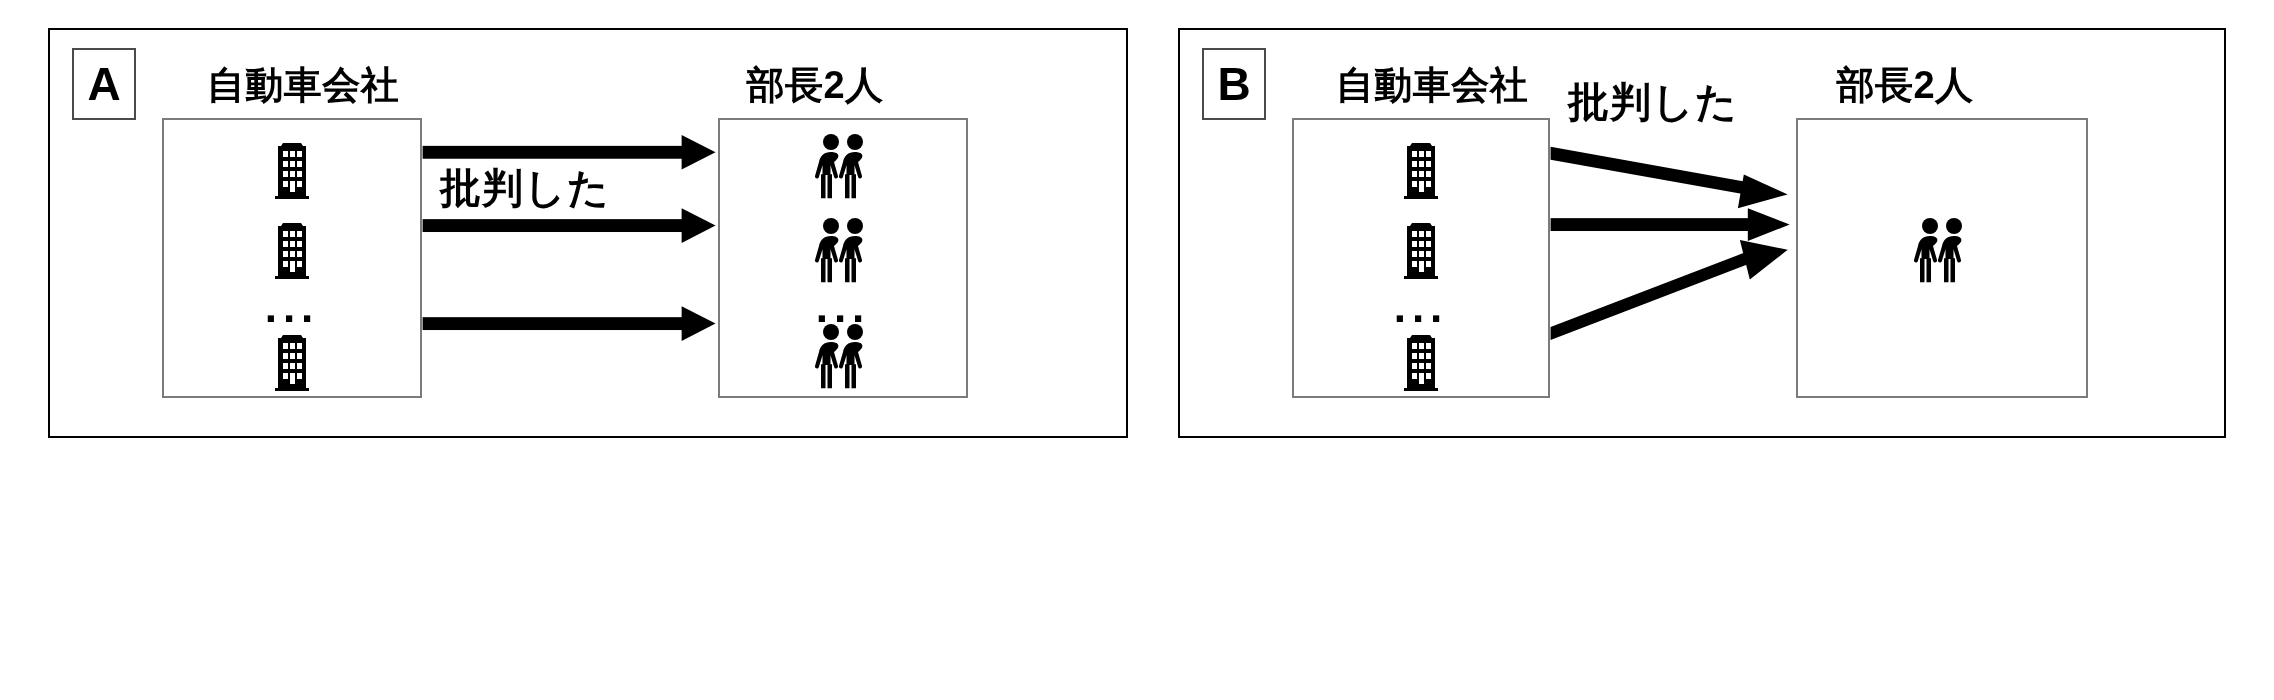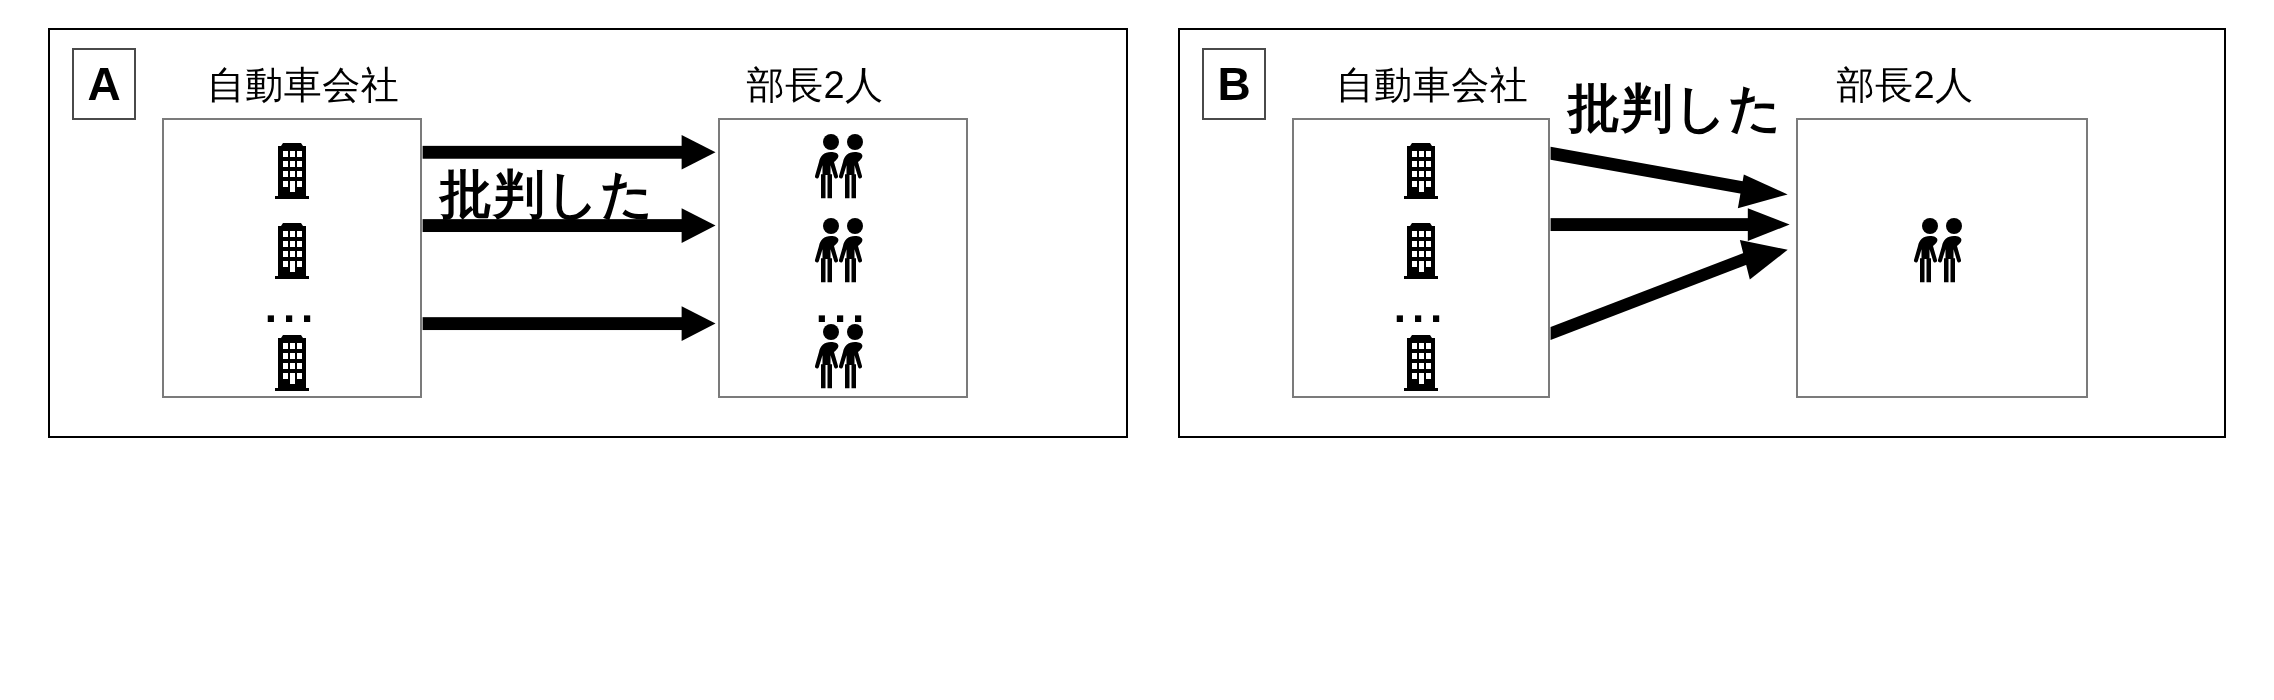--- a/index.html
+++ b/index.html
@@ -7,35 +7,35 @@
   .stage{position:relative;width:2274px;height:700px;overflow:hidden;background:#fff;}
 
   .panel{position:absolute;top:28px;height:410px;border:2px solid #000;background:#fff;box-sizing:border-box;}
   #panel-a{left:48px;width:1080px;}
   #panel-b{left:1178px;width:1048px;}
 
   .panel-badge{position:absolute;left:22px;top:18px;width:64px;height:72px;border:2px solid #4a4a4a;
     box-sizing:border-box;display:flex;align-items:center;justify-content:center;
     font-size:46px;font-weight:bold;line-height:1;background:#fff;}
 
-  .col-title{position:absolute;font-size:38px;font-weight:normal;line-height:1;white-space:nowrap;
+  .col-title{position:absolute;font-size:38px;font-weight:bold;line-height:1;white-space:nowrap;
     letter-spacing:0.5px;text-align:center;}
 
   .inner-box{position:absolute;border:2px solid #7b7b7b;background:#fff;box-sizing:border-box;}
 
   .icon-slot{position:absolute;left:0;width:100%;display:flex;align-items:center;justify-content:center;}
 
   .ellipsis{font-size:44px;font-weight:bold;line-height:0.5;letter-spacing:6px;}
 
   svg.bld{display:block;}
   svg.ppl{display:block;}
 
   .arrow-layer{position:absolute;left:0;top:0;width:100%;height:100%;pointer-events:none;}
 
-  .arrow-label{position:absolute;font-size:52px;font-weight:bold;line-height:1;white-space:nowrap;
+  .arrow-label{position:absolute;font-size:41px;font-weight:bold;line-height:1;white-space:nowrap;
     letter-spacing:1px;background:transparent;}
 </style>
 </head>
 <body>
 
 <div class="stage">
 
   <div class="panel" id="panel-a">
 
     <div class="panel-badge">A</div>

